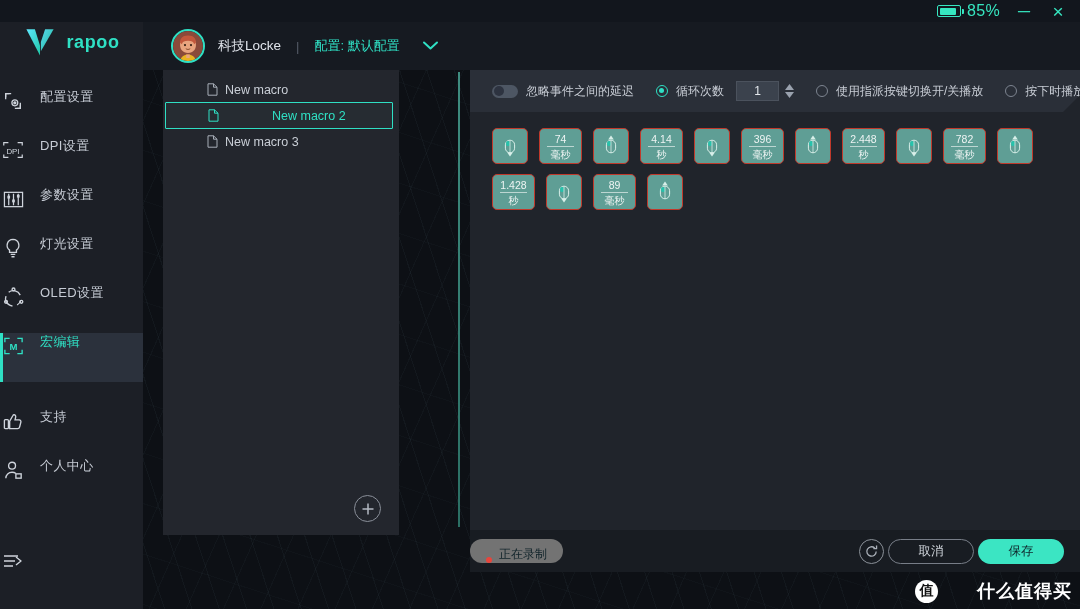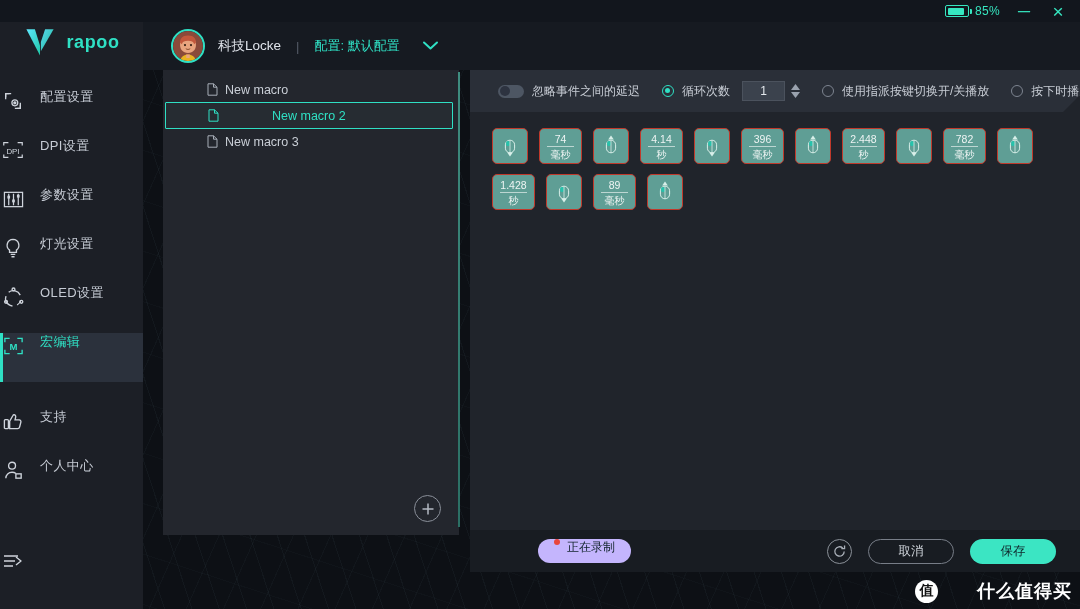--- a/index.html
+++ b/index.html
@@ -35,21 +35,21 @@
   .battery { display: flex; align-items: center; gap: 6px; }
   .batt-shell {
     width: 24px; height: 12px; border: 1.5px solid #36e6c0; border-radius: 2px;
     position: relative; padding: 1.5px;
   }
   .batt-shell:after {
     content: ""; position: absolute; right: -4px; top: 3px;
     width: 2.5px; height: 5px; background: #36e6c0; border-radius: 0 1px 1px 0;
   }
   .batt-fill { height: 100%; width: 85%; background: #36e6c0; border-radius: 1px; }
-  .batt-pct { color: #36e6c0; font-size: 12px; letter-spacing: .3px; }
+  .batt-pct { color: #36e6c0; font-size: 16px; letter-spacing: .3px; }
   .win-btn {
     color: #36e6c0; font-size: 17px; line-height: 1; cursor: pointer;
     width: 20px; text-align: center; user-select: none;
   }
   .win-btn.close { font-size: 19px; }
 
   
   .rail {
     position: absolute; left: 0; top: 0; width: 143px; height: 609px;
     background: #1c1f26; z-index: 30;
@@ -82,21 +82,21 @@
     border: 2px solid #2fe0c4; overflow: hidden; position: relative; background: #2b2f38;
     flex: 0 0 34px;
   }
   .user-name { color: #dfe3ea; font-size: 13.5px; margin-left: 13px; }
   .divider-v { color: #555c68; font-size: 13px; margin: 0 15px; }
   .cfg-label { color: #2fe0c4; font-size: 13px; }
   .chev { margin-left: 22px; cursor: pointer; }
 
   
   .list-panel {
-    position: absolute; left: 163px; top: 70px; width: 296px; height: 465px;
+    position: absolute; left: 163px; top: 70px; width: 236px; height: 465px;
     background: #23262d; z-index: 15;
   }
   .list-inner { padding-top: 7px; }
   .macro-row {
     height: 25px; display: flex; align-items: center; gap: 7px;
     padding-left: 44px; cursor: pointer;
   }
   .macro-row .doc { width: 11px; height: 13px; }
   .macro-row .nm { color: #c9ced6; font-size: 12.5px; }
   .macro-row.selected {
@@ -114,21 +114,21 @@
     background: linear-gradient(#3f8d80, #2b6f64); z-index: 16; cursor: pointer;
   }
 
   
   .editor {
     position: absolute; left: 470px; top: 70px; width: 610px; height: 460px;
     background: #20242b; z-index: 14;
   }
   .opts-bar {
     height: 42px; background: #2a2f38; display: flex; align-items: center;
-    padding-left: 28px; gap: 0; position: relative;
+    padding-left: 22px; gap: 0; position: relative;
   }
   .opts-bar:after {
     content: ""; position: absolute; right: 0; bottom: -1px;
     border-left: 18px solid transparent; border-bottom: 18px solid #20242b;
   }
   .toggle {
     width: 26px; height: 13px; border-radius: 7px; background: #4d5663;
     position: relative; cursor: pointer; flex: 0 0 26px;
   }
   .toggle .knob {
@@ -165,26 +165,26 @@
   .card .num { color: #eef4f3; font-size: 10.5px; line-height: 12px; }
   .card .sep { width: 27px; height: 1px; background: #bcd6d2; margin: 1.5px 0; }
   .card .unit { color: #eef4f3; font-size: 10px; line-height: 11px; }
 
   
   .bottom {
     position: absolute; left: 470px; top: 530px; width: 610px; height: 42px;
     background: #181c22; display: flex; align-items: center; z-index: 14;
   }
   .rec-btn {
-    margin-left: 68px; height: 24px; padding: 0 16px; border-radius: 13px;
-    background: #c4b5fd; color: #10232a; font-size: 12px;
-    display: flex; align-items: flex-start; gap: 7px; cursor: pointer;
+    height: 24px; padding: 0 16px; border-radius: 13px;
+    background: #737373; color: #10232a; font-size: 12px;
+    display: flex; align-items: flex-end; gap: 7px; cursor: pointer;
   }
   .rec-dot { width: 6px; height: 6px; border-radius: 50%; background: #e8453c; }
-  .bottom-right { margin-left: auto; display: flex; align-items: center; gap: 16px; padding-right: 24px; text-align: center; }
+  .bottom-right { margin-left: auto; display: flex; align-items: center; gap: 4px; padding-right: 16px; text-align: center; }
   .reset-btn {
     width: 25px; height: 25px; border-radius: 50%; border: 1.5px solid #8a9098;
     display: flex; align-items: center; justify-content: center; cursor: pointer;
   }
   .pill {
     height: 25px; min-width: 86px; border-radius: 13px;
     display: flex; align-items: center; justify-content: center;
     font-size: 12.5px; cursor: pointer;
   }
   .pill.ghost { border: 1px solid #777d87; color: #d2d7de; }

